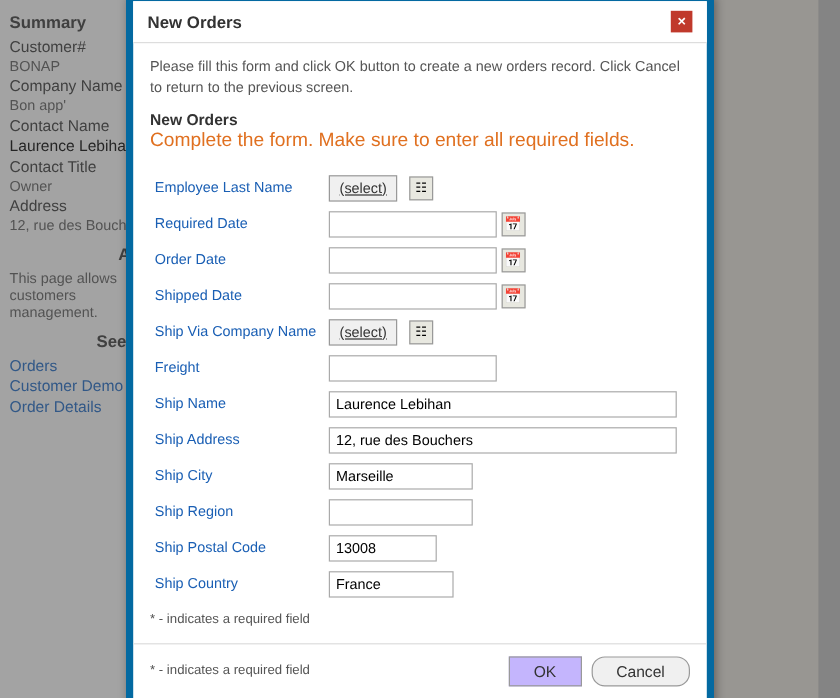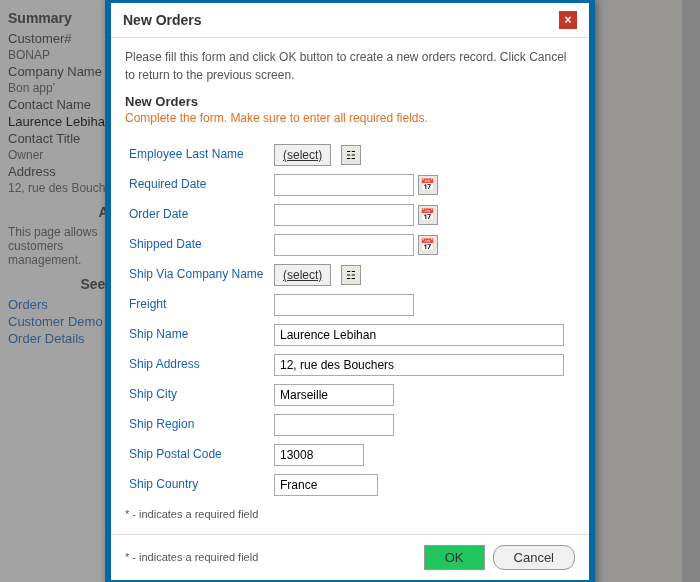--- a/index.html
+++ b/index.html
@@ -136,21 +136,21 @@
       line-height: 1.5;
     }
 
     .dialog-section-title {
       font-weight: bold;
       font-size: 13px;
       color: #333;
       margin-bottom: 2px;
     }
     .dialog-section-subtitle {
-      font-size: 12px;
+      font-size: 16px;
       color: #e07020;
       margin-bottom: 15px;
     }
 
     
     .form-table {
       width: 100%;
       border-collapse: collapse;
     }
     .form-table tr td {
@@ -263,21 +263,21 @@
     }
     .btn {
       padding: 4px 20px;
       font-size: 13px;
       cursor: pointer;
       border: 1px solid #999;
       background: #f0f0f0;
       color: #333;
     }
     .btn-ok {
-      background: #22c55e;
+      background: #c4b5fd;
     }
     .btn-cancel {
       background: #f0f0f0;
       border-radius: 11px;
     }
   </style>
 </head>
 <body>
 
 <div class="bg-panel"></div>

